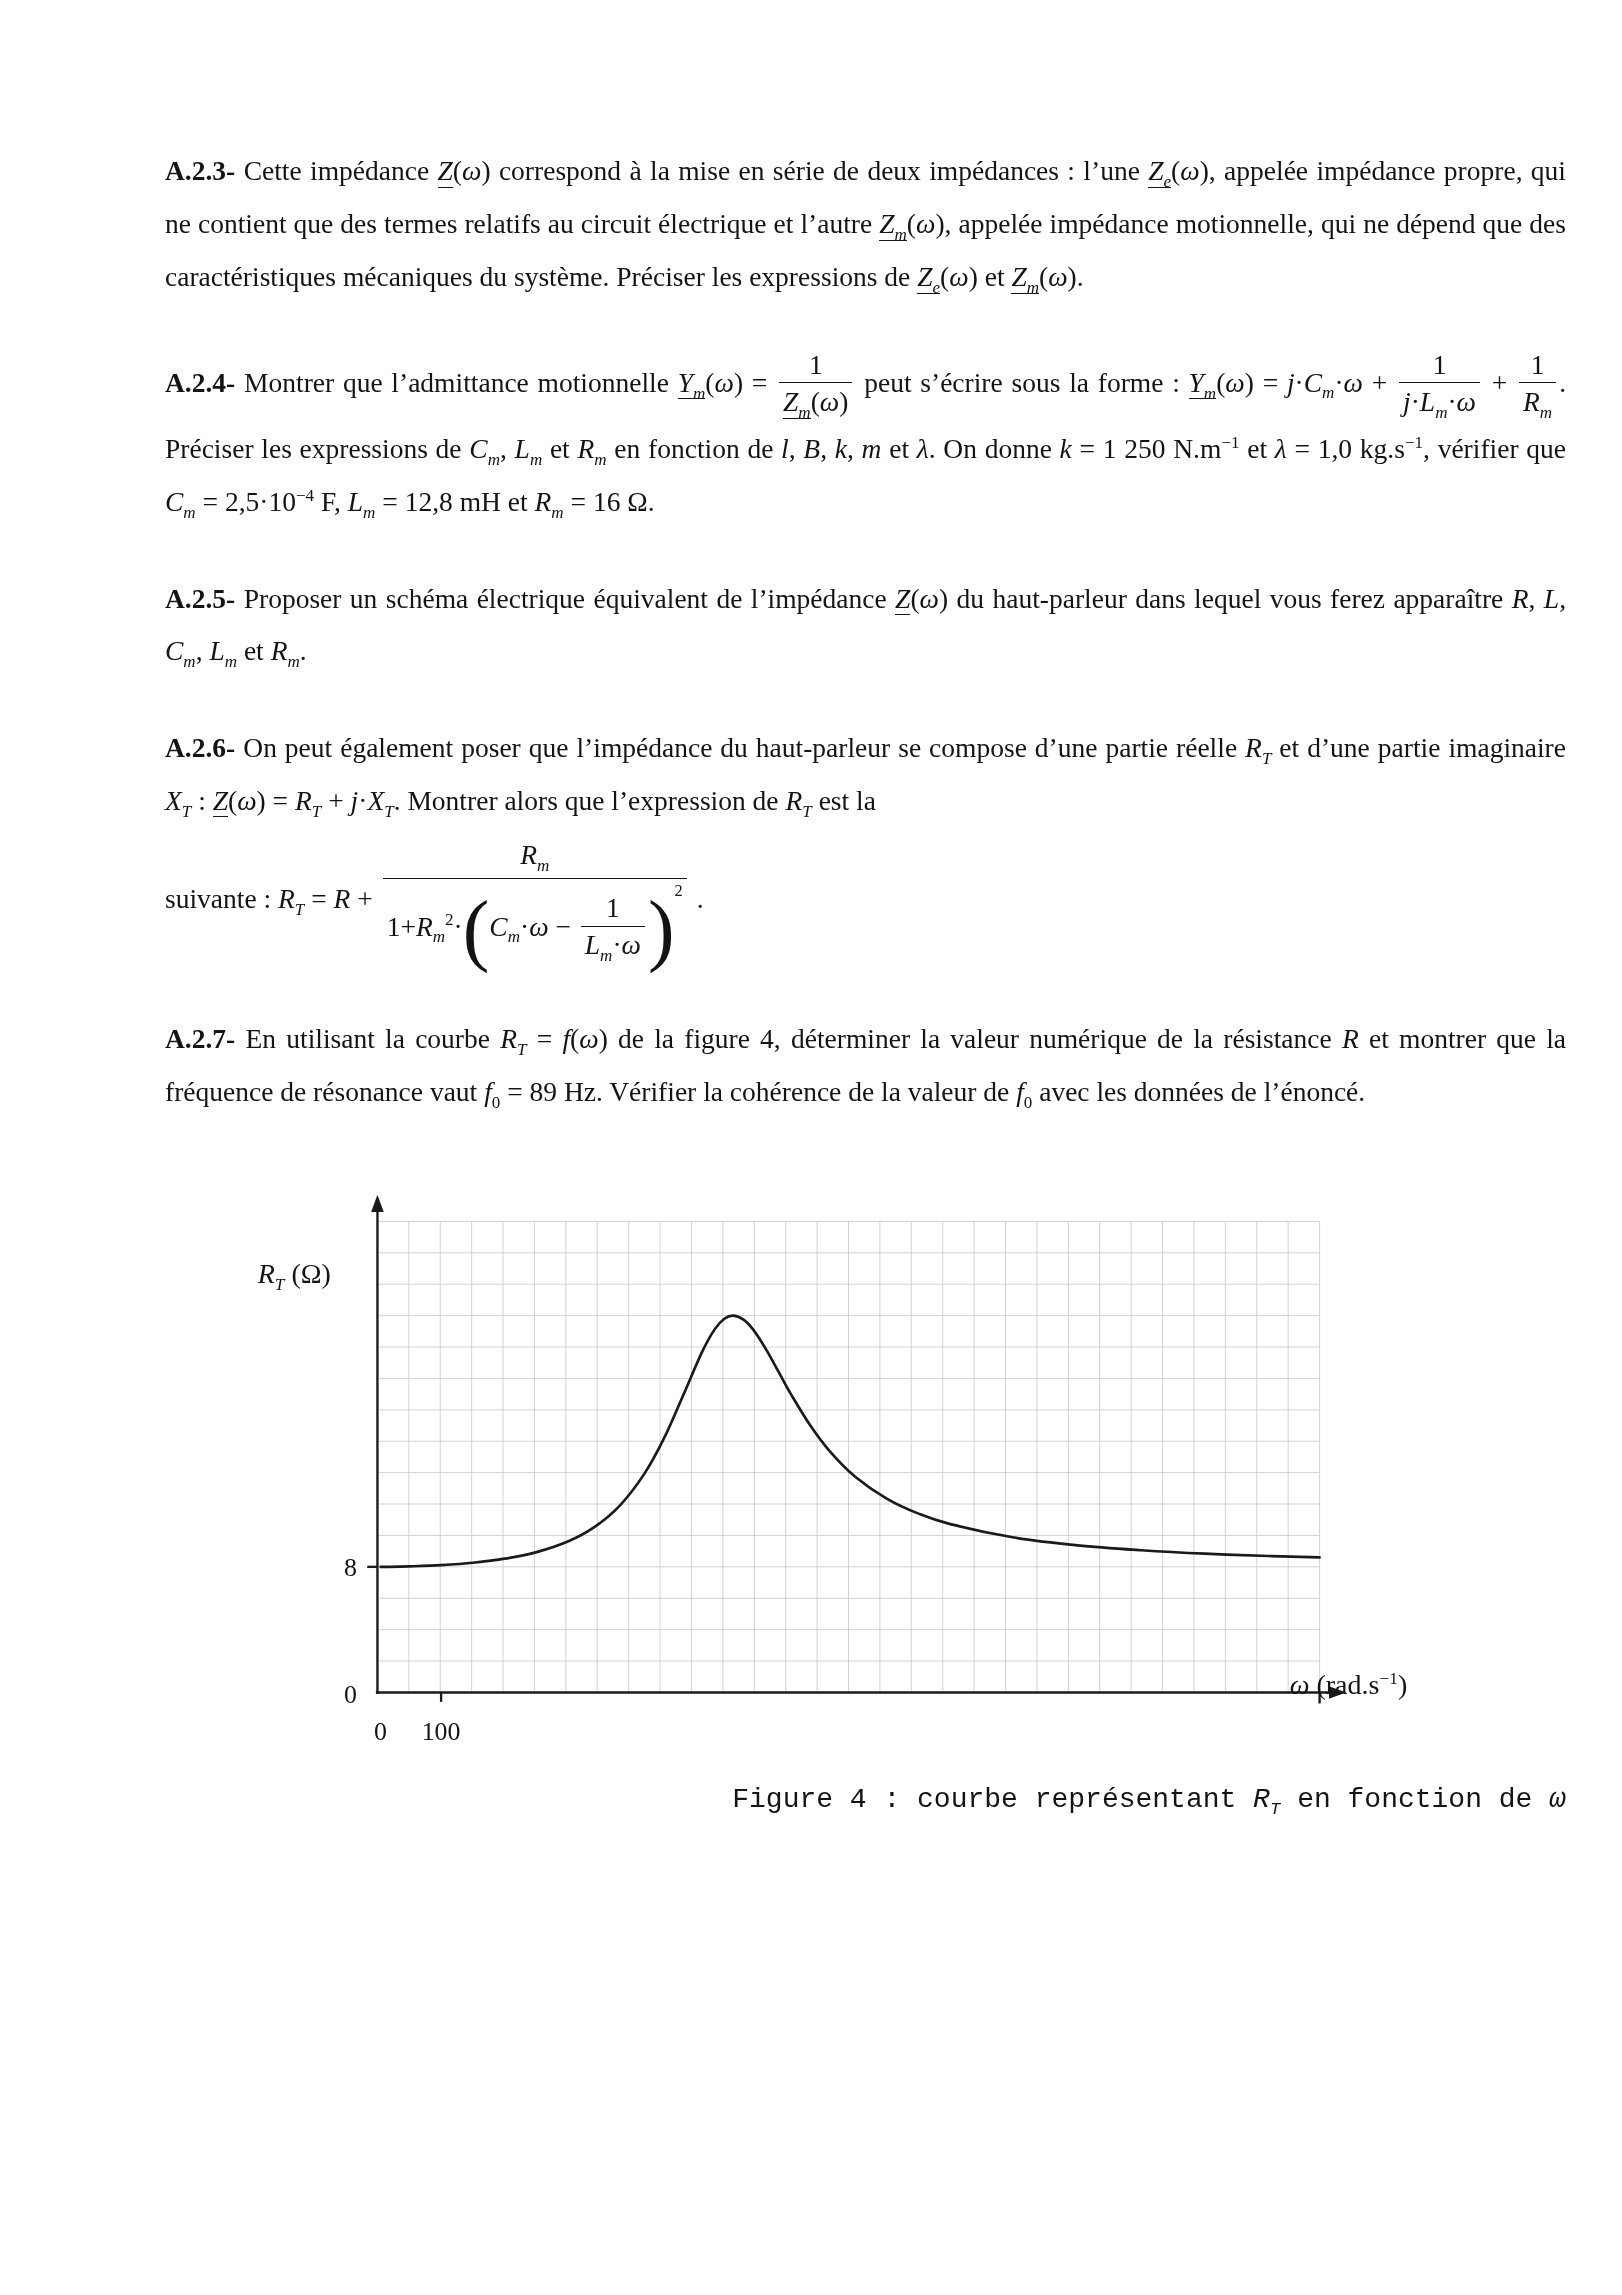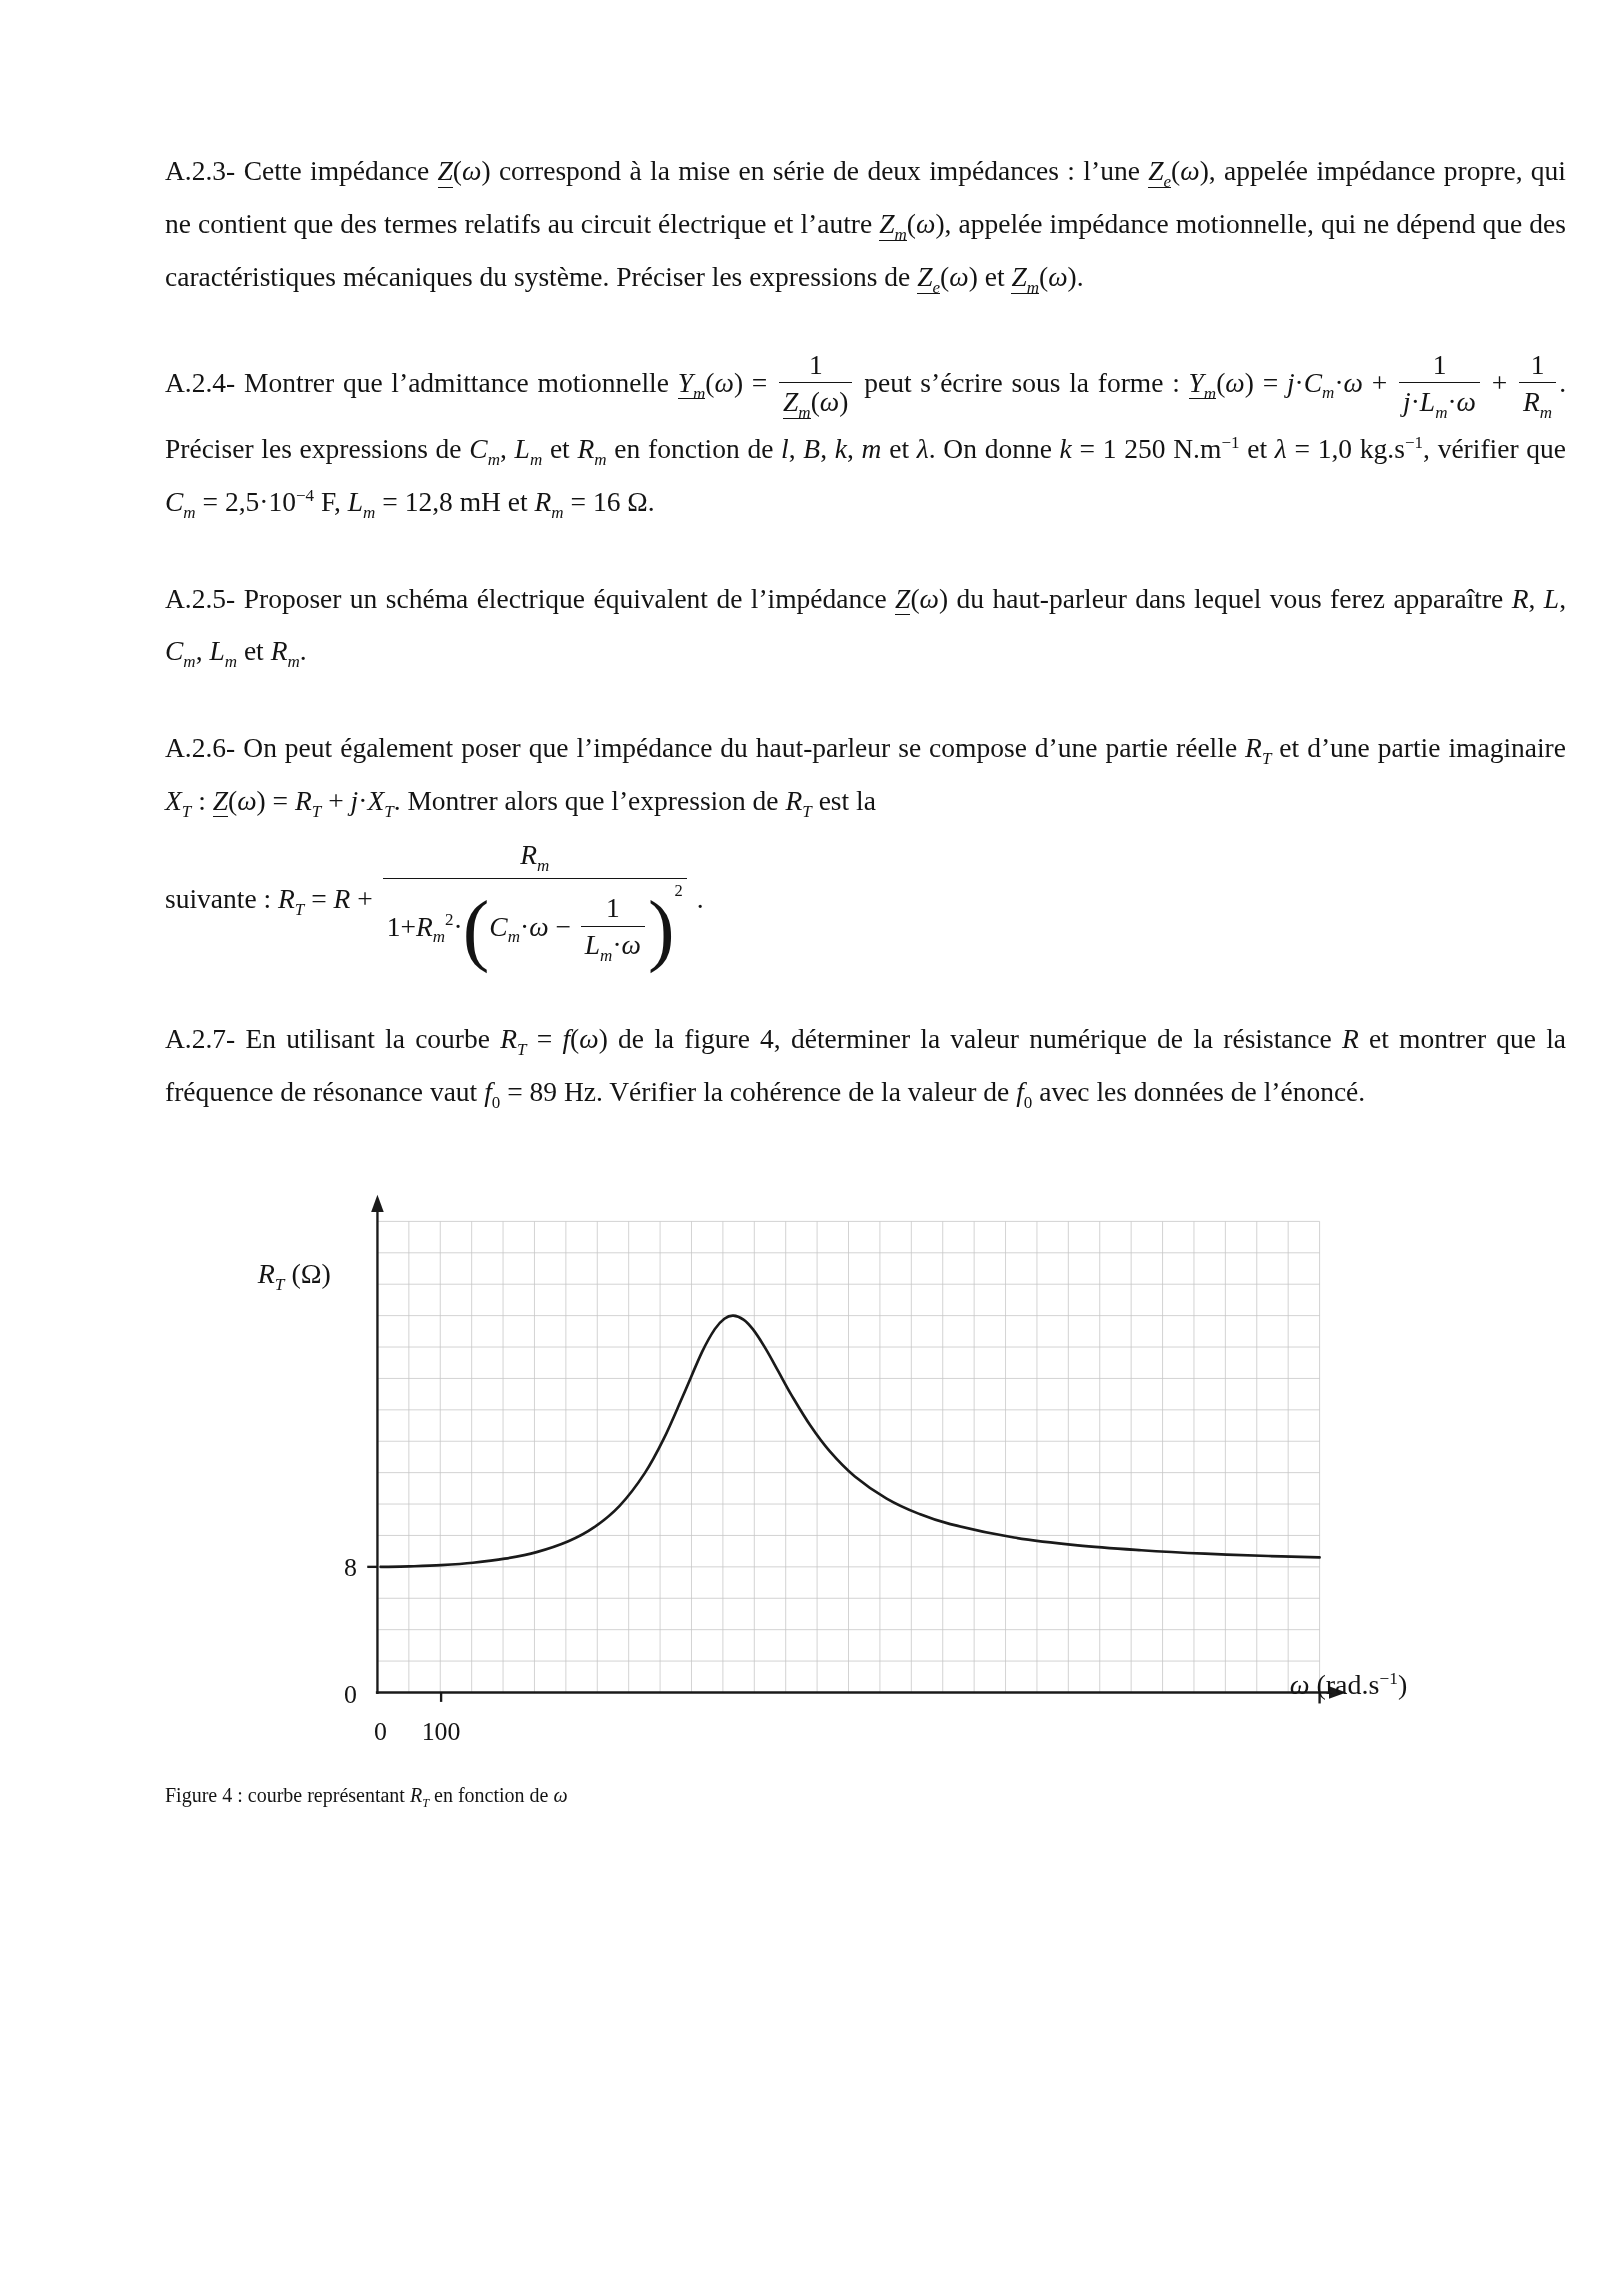--- a/index.html
+++ b/index.html
@@ -11,21 +11,21 @@
     color:#141414;
     position:relative;
     overflow:hidden;
   }
   .content { margin:0 57px 0 165px; padding-top:145px; }
 
   .para { text-align:justify; line-height:1.9; margin:0 0 44px 0; }
   .para-tight { text-align:justify; line-height:1.9; margin:0 0 6.3px 0; }
   .equation { line-height:1.25; margin:11px 0 47px 0; }
 
-  b { font-weight:normal; }
+  b { font-weight:bold; }
   i { font-style:italic; }
   sub { font-size:0.62em; }
   sup { font-size:0.62em; }
 
   
   .cx { border-bottom:1.9px solid #141414; padding-bottom:0.8px; }
 
   
   .frac { display:inline-block; vertical-align:middle; text-align:center; line-height:1.2; margin:0 3.1px; }
   .frac .fn { display:block; padding:0 3.9px 1.6px 3.9px; }
@@ -35,21 +35,21 @@
   .bigp { font-size:2.9em; vertical-align:middle; line-height:0; }
   .pw { font-size:0.6em; vertical-align:2.4em; }
 
   
   .figure { position:relative; margin:71px 0 0 15.7px; width:1382px; height:559px; }
   .figure svg { display:block; }
   .axis-label { position:absolute; font-size:28px; white-space:nowrap; }
   .ylab { left:77px; top:68px; }
   .xlab { left:1109px; top:479px; }
 
-  .caption { text-align:left; font-size:20px; margin-top:35px; }
+  .caption { text-align:right; font-size:28px; margin-top:35px;font-family:Liberation Mono, monospace; }
 
   .footer { position:absolute; top:2189px; left:0; width:100%; text-align:center; font-weight:bold; font-size:27.5px; }
 
   .tick { font-size:33px; fill:#141414; font-family:"Liberation Serif", serif; }
   .axis { stroke:var(--axis, #1a1a1a); stroke-width:3; }
   .grid { stroke:var(--grid, #c6c6c6); stroke-width:1; }
   .curve { stroke:var(--curve, #1a1a1a); stroke-width:3.4; fill:none; stroke-linecap:round; stroke-linejoin:round; }
   .arrow { fill:var(--axis, #1a1a1a); }
 </style>
 </head>

